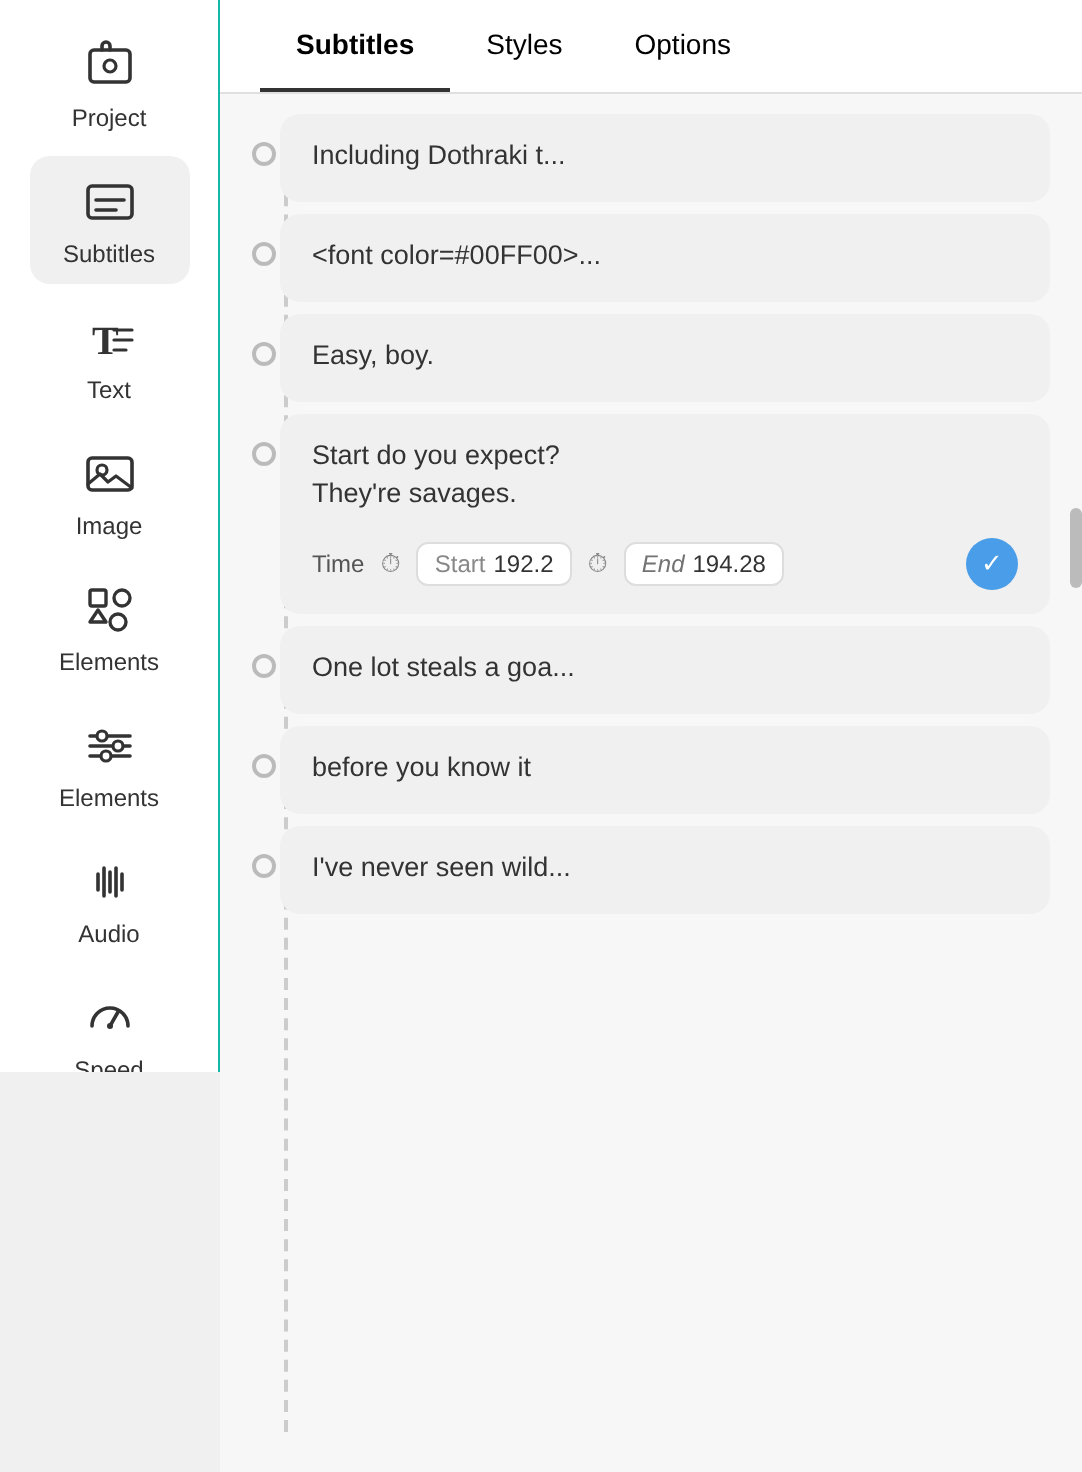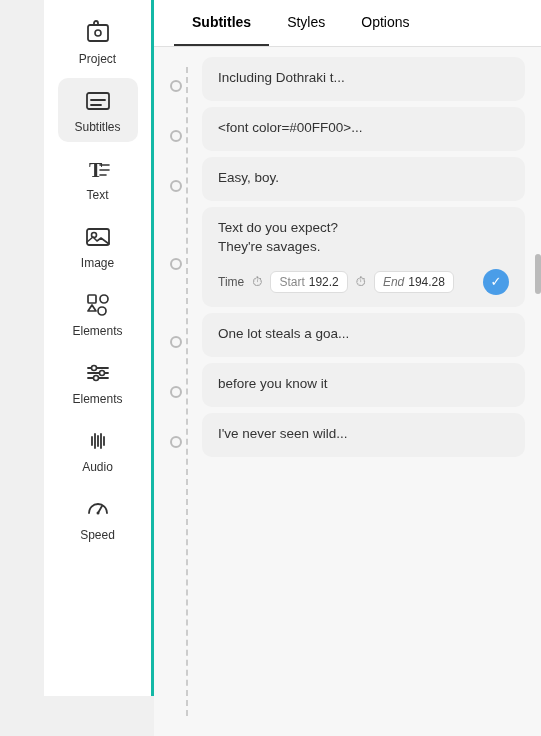--- a/index.html
+++ b/index.html
@@ -15,24 +15,23 @@
     
     .sidebar {
       width: 110px;
       min-width: 110px;
       background: #ffffff;
       display: flex;
       flex-direction: column;
       align-items: center;
       padding: 10px 0;
       gap: 4px;
-      border-right: 3px solid #14b8a6;
-      height: 696px;
+      border-right: 1px solid #14b8a6;
+      height: 536px;
       overflow-y: auto;
-      margin-left: 44px;
     }
 
     .sidebar-item {
       display: flex;
       flex-direction: column;
       align-items: center;
       justify-content: center;
       width: 80px;
       padding: 8px 6px;
       border-radius: 10px;
@@ -110,22 +109,22 @@
       left: 32px;
       top: 20px;
       bottom: 20px;
       width: 2px;
       border-left: 2px dashed #ccc;
       z-index: 0;
     }
 
     .subtitle-row {
       display: flex;
-      align-items: center;
-      gap: 20px;
+      align-items: flex-start;
+      gap: 2px;
       margin-bottom: 6px;
       position: relative;
       z-index: 1;
     }
 
     .timeline-dot {
       width: 12px;
       height: 12px;
       border-radius: 50%;
       border: 2px solid #bbb;
@@ -344,21 +343,21 @@
       <div class="timeline-dot"></div>
       <div class="subtitle-card">
         <span class="card-text">Easy, boy.</span>
       </div>
     </div>
 
     <div class="subtitle-row">
       <div class="timeline-dot"></div>
       <div class="subtitle-card active-card">
         <div class="card-text">
-          <div style="white-space:pre-line;">Text do you expect?
+          <div style="white-space:pre-line;">Start do you expect?
 They're savages.</div>
         </div>
         <div class="card-footer">
           <div style="display:flex; align-items:center; gap:8px;">
             <span style="font-size:12px;color:#555;">Time</span>
             <span class="time-clock">⏱</span>
             <div class="time-input">
               <span style="color:#888;">Start</span>
               <span>192.2</span>
             </div>

